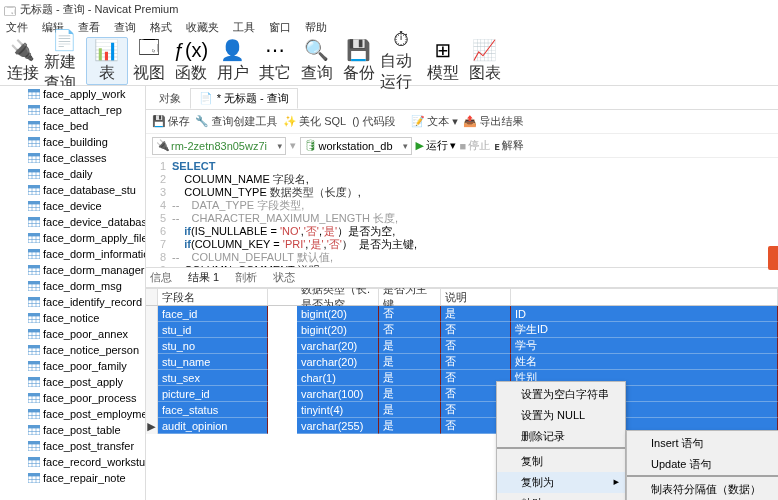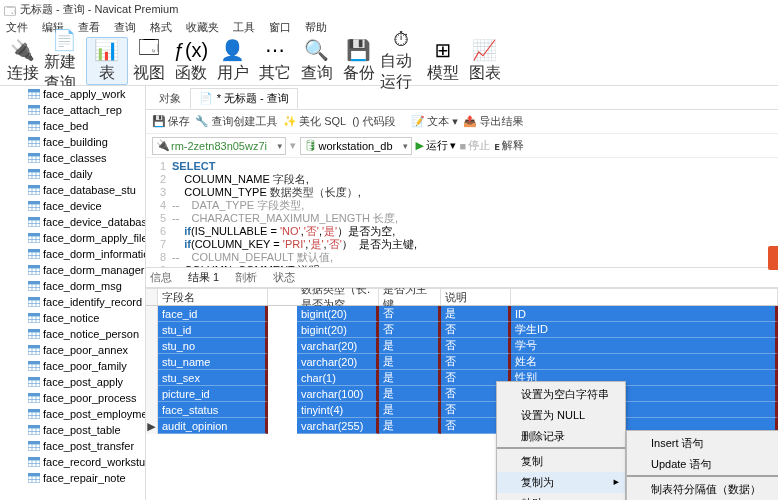--- a/index.html
+++ b/index.html
@@ -53,21 +53,21 @@
     .id-c { color: #333; }
     
     .result-tabs { height: 20px; display: flex; align-items: center; padding: 0 4px; gap: 16px; border-bottom: 1px solid #ddd; }
     .rtab { cursor: pointer; color: #666; }
     .rtab.active { color: #222; }
     
     .result-grid { overflow: hidden; }
     .grid-header { display: flex; height: 18px; border-top: 1px solid #ddd; border-bottom: 1px solid #ccc; }
     .grid-header .cell { background: #fff; border-right: 1px solid #ddd; padding: 0 4px; display: flex; align-items: center; color: #333; }
     .grid-body .row { display: flex; height: 16px; }
-    .grid-body .cell { background: #2f7fe1; color: #fff; border-right: 3px solid #7f1d1d; border-bottom: 1px solid #6fa6e6; padding: 0 4px; display: flex; align-items: center; overflow: hidden; }
+    .grid-body .cell { background: #2f7fe1; color: #fff; border-right: 1px solid #7f1d1d; border-bottom: 1px solid #6fa6e6; padding: 0 4px; display: flex; align-items: center; overflow: hidden; }
     .row-marker { width: 12px; background: #f6f6f6; border-right: 1px solid #ddd; display: flex; align-items: center; justify-content: center; color: #444; }
     
     .c0 { width: 110px; } .c1 { width: 82px; margin-left: 29px; } .c2 { width: 62px; } .c3 { width: 70px; } .c4 { flex: 1; min-width: 110px; }
     
     .ctx-menu { position: absolute; background: #f0f0f0; border: 1px solid #bbb; box-shadow: 1px 2px 4px rgba(0,0,0,.25); padding: 2px 0; z-index: 10; }
     .ctx-item { padding: 3px 30px 3px 24px; cursor: pointer; white-space: nowrap; position: relative; }
     .ctx-item:hover, .ctx-item.hl { background: #e0ecf8; }
     .ctx-item.sep-after { border-bottom: 2px solid #a3a3a3; margin-bottom: 2px; padding-bottom: 3px; }
     .ctx-item .arr { position: absolute; right: 6px; }
     
@@ -330,33 +330,33 @@
       <div class="sidebar-item">
         <span class="table-icon">
           <svg viewBox="0 0 12 10">
             <rect x="0" y="0" width="12" height="3" fill="#5a9bd4"></rect>
             <rect x="0" y="3" width="12" height="7" fill="#fff" stroke="#5a9bd4" stroke-width="0.8"></rect>
             <line x1="4" y1="3" x2="4" y2="10" stroke="#5a9bd4" stroke-width="0.6"></line>
             <line x1="8" y1="3" x2="8" y2="10" stroke="#5a9bd4" stroke-width="0.6"></line>
             <line x1="0" y1="6.5" x2="12" y2="6.5" stroke="#5a9bd4" stroke-width="0.6"></line>
           </svg>
         </span>
+        <span>face_poor_annex</span>
+      </div>
+      <div class="sidebar-item">
+        <span class="table-icon">
+          <svg viewBox="0 0 12 10">
+            <rect x="0" y="0" width="12" height="3" fill="#5a9bd4"></rect>
+            <rect x="0" y="3" width="12" height="7" fill="#fff" stroke="#5a9bd4" stroke-width="0.8"></rect>
+            <line x1="4" y1="3" x2="4" y2="10" stroke="#5a9bd4" stroke-width="0.6"></line>
+            <line x1="8" y1="3" x2="8" y2="10" stroke="#5a9bd4" stroke-width="0.6"></line>
+            <line x1="0" y1="6.5" x2="12" y2="6.5" stroke="#5a9bd4" stroke-width="0.6"></line>
+          </svg>
+        </span>
         <span>face_notice_person</span>
-      </div>
-      <div class="sidebar-item">
-        <span class="table-icon">
-          <svg viewBox="0 0 12 10">
-            <rect x="0" y="0" width="12" height="3" fill="#5a9bd4"></rect>
-            <rect x="0" y="3" width="12" height="7" fill="#fff" stroke="#5a9bd4" stroke-width="0.8"></rect>
-            <line x1="4" y1="3" x2="4" y2="10" stroke="#5a9bd4" stroke-width="0.6"></line>
-            <line x1="8" y1="3" x2="8" y2="10" stroke="#5a9bd4" stroke-width="0.6"></line>
-            <line x1="0" y1="6.5" x2="12" y2="6.5" stroke="#5a9bd4" stroke-width="0.6"></line>
-          </svg>
-        </span>
-        <span>face_poor_annex</span>
       </div>
       <div class="sidebar-item">
         <span class="table-icon">
           <svg viewBox="0 0 12 10">
             <rect x="0" y="0" width="12" height="3" fill="#5a9bd4"></rect>
             <rect x="0" y="3" width="12" height="7" fill="#fff" stroke="#5a9bd4" stroke-width="0.8"></rect>
             <line x1="4" y1="3" x2="4" y2="10" stroke="#5a9bd4" stroke-width="0.6"></line>
             <line x1="8" y1="3" x2="8" y2="10" stroke="#5a9bd4" stroke-width="0.6"></line>
             <line x1="0" y1="6.5" x2="12" y2="6.5" stroke="#5a9bd4" stroke-width="0.6"></line>
           </svg>

